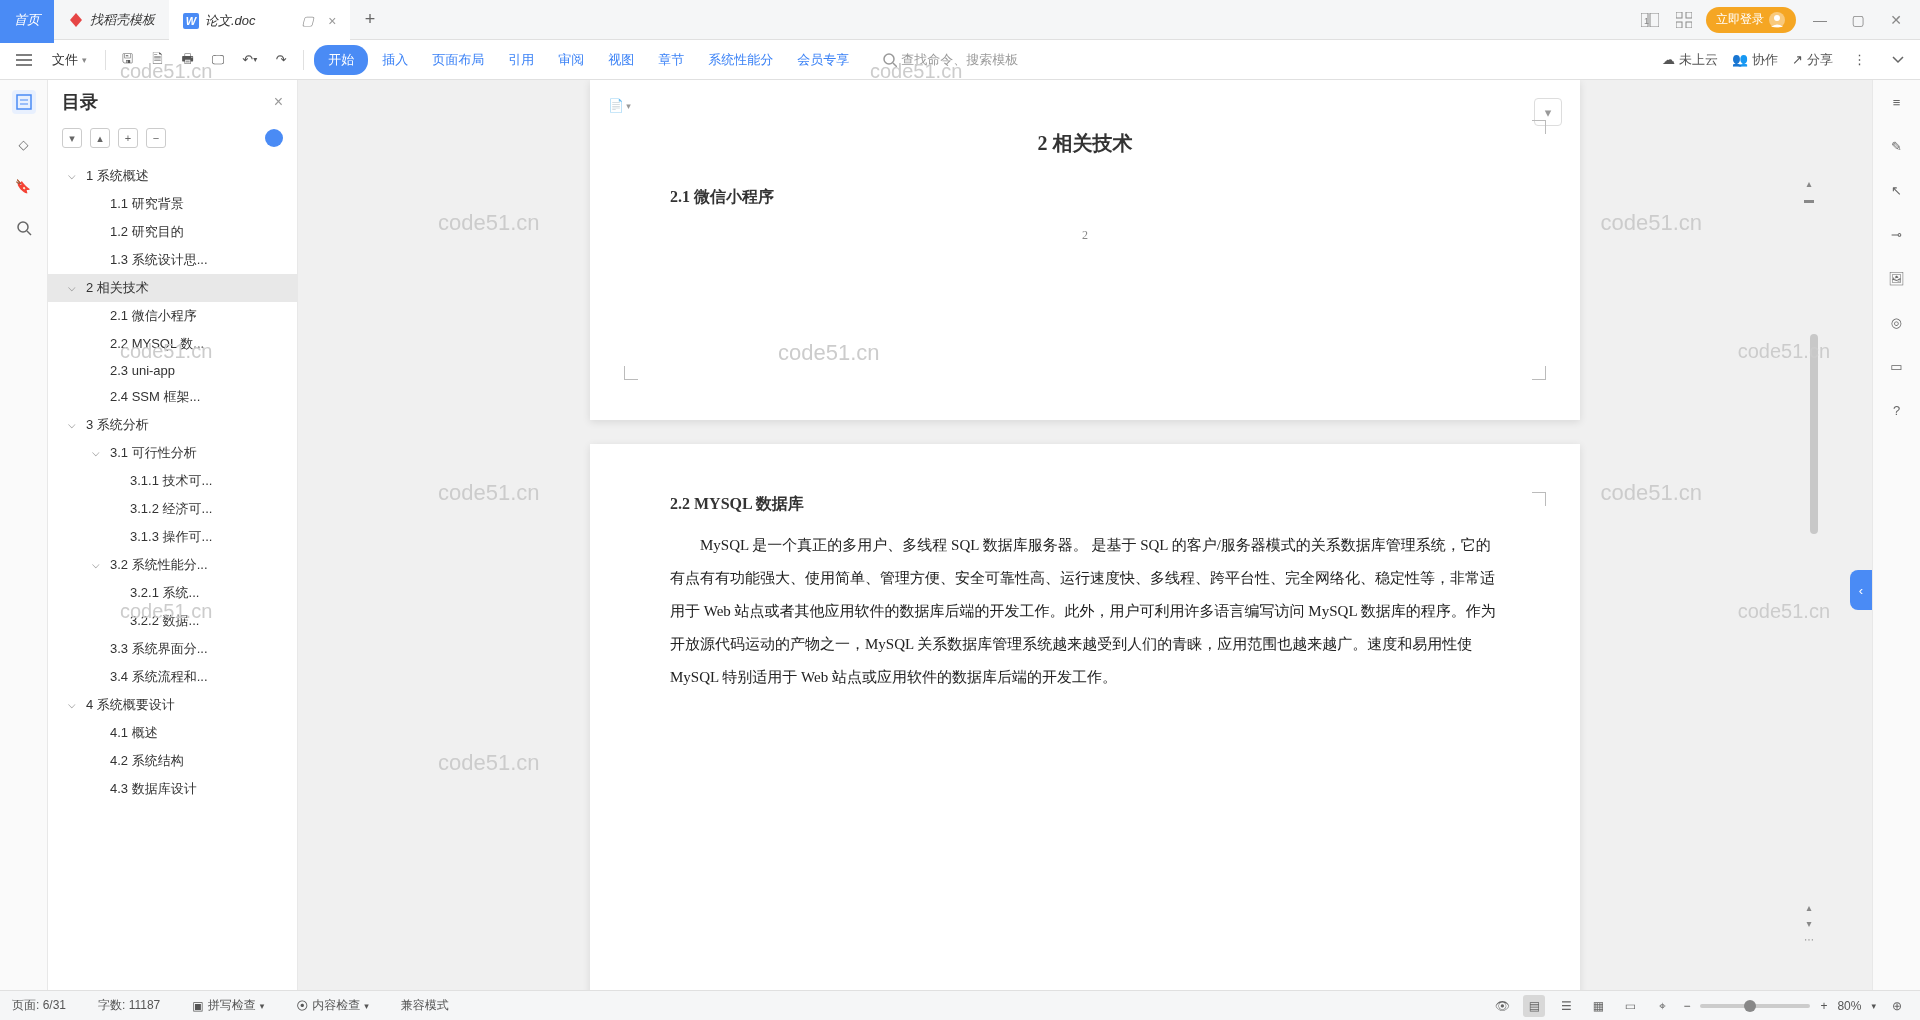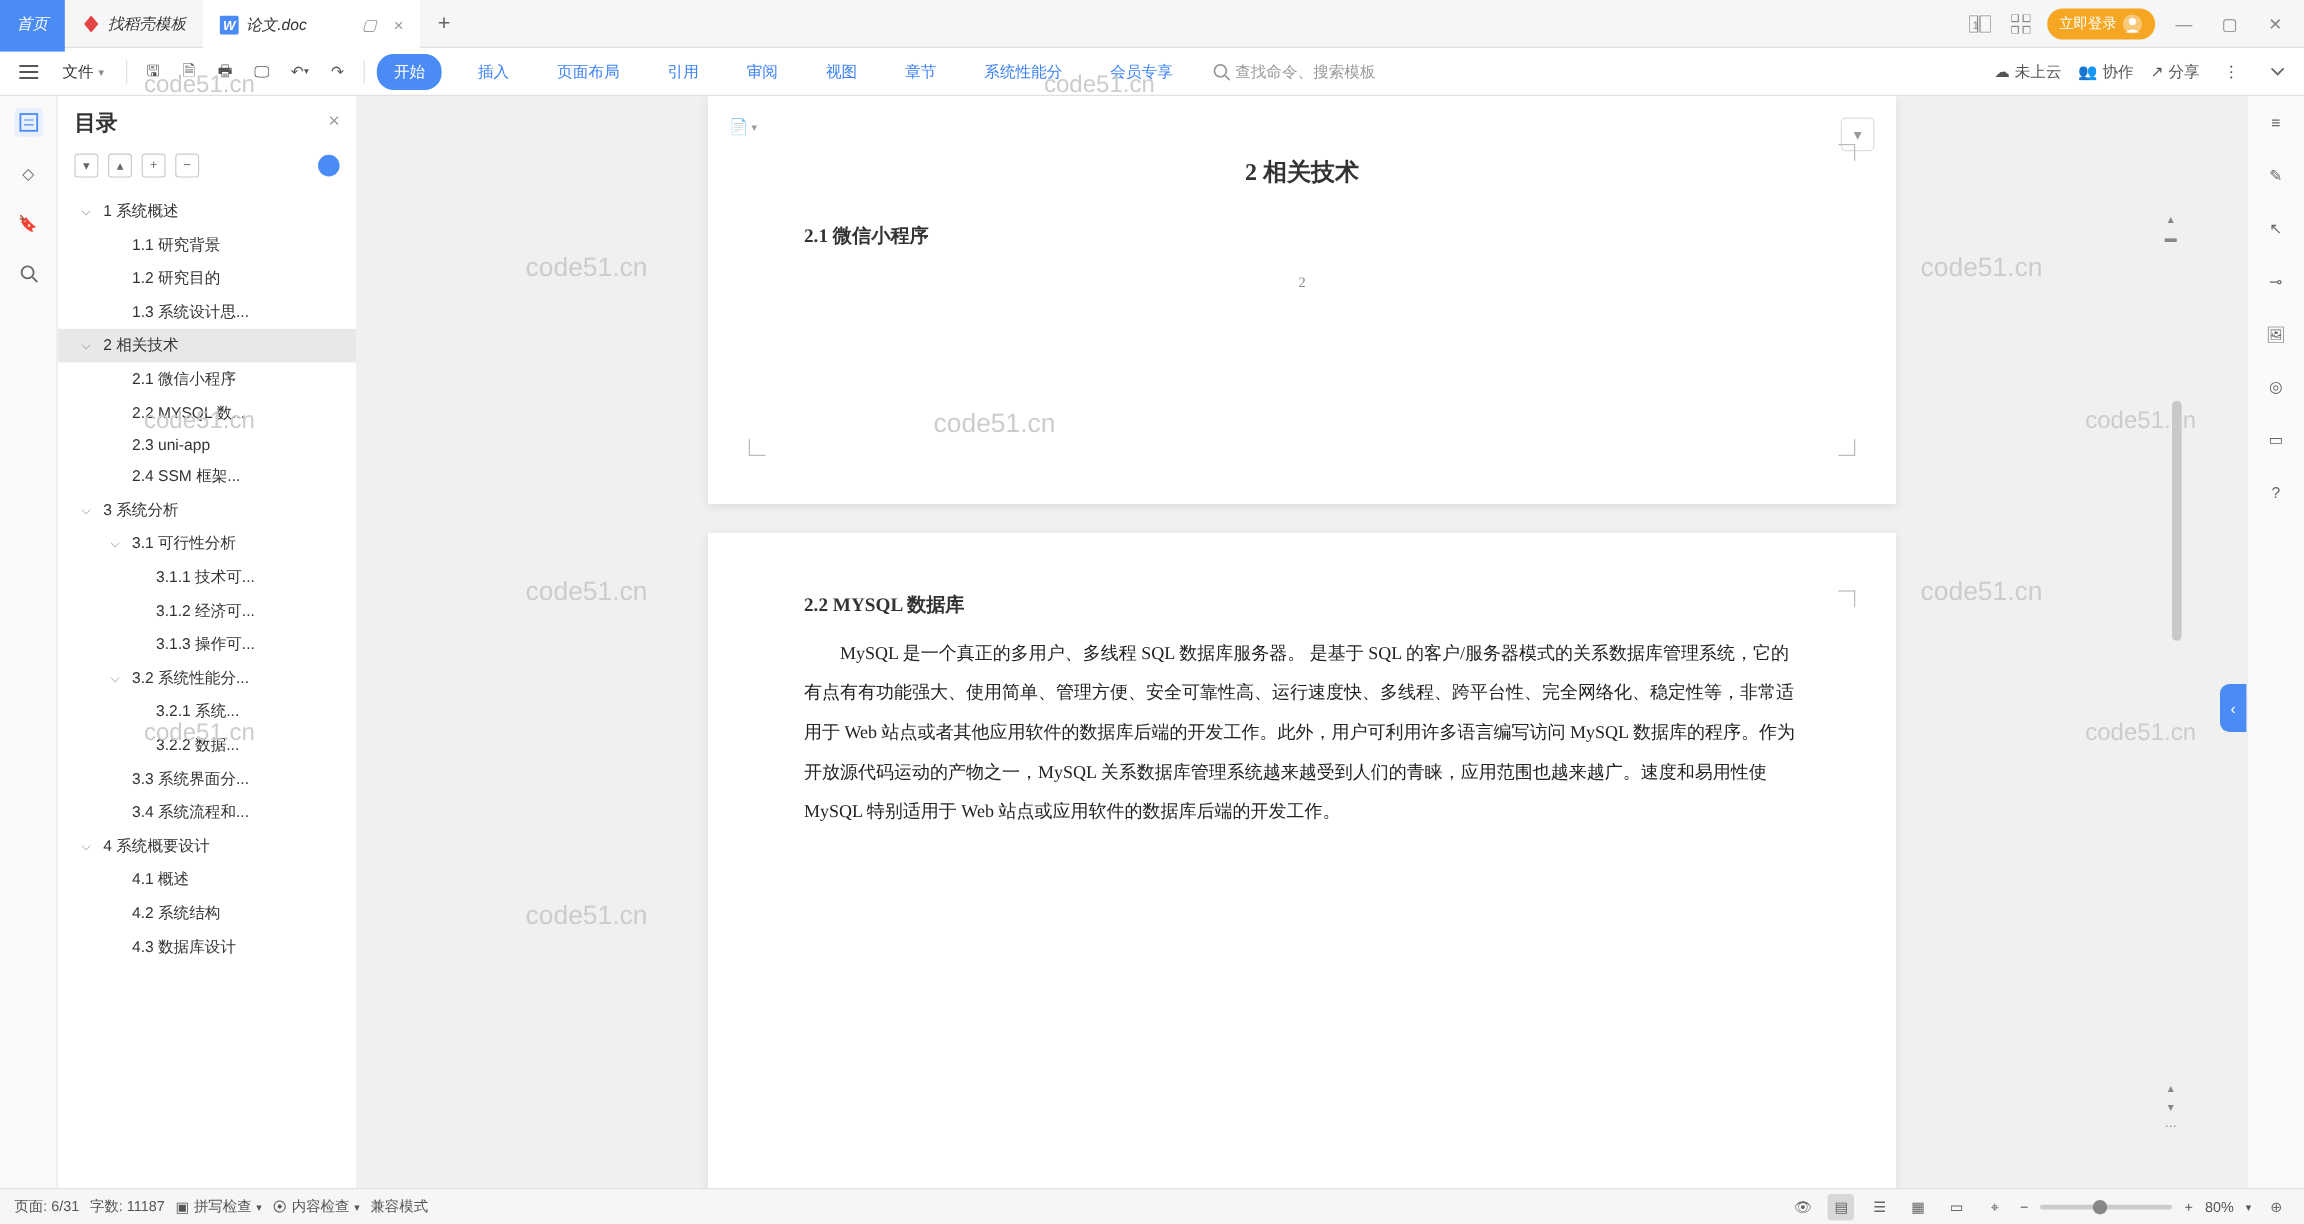--- a/index.html
+++ b/index.html
@@ -12,21 +12,21 @@
 .tab-close { color:#999; margin-left:8px; font-size:14px; }
 .tab-add { width:40px; text-align:center; color:#666; font-size:18px; }
 .titlebar-right { margin-left:auto; display:flex; align-items:center; gap:10px; padding-right:10px; }
 .tbr-icon { width:24px; height:24px; display:flex; align-items:center; justify-content:center; color:#666; }
 .login-btn { background:#f5a623; color:#fff; border-radius:14px; padding:4px 10px; font-size:12px; display:flex; align-items:center; gap:4px; }
 .win-btn { width:28px; text-align:center; color:#888; font-size:14px; }
 .toolbar { height:40px; display:flex; align-items:center; padding:0 10px; gap:6px; border-bottom:1px solid #e0e0e0; }
 .tb-btn { padding:4px 6px; color:#555; display:flex; align-items:center; justify-content:center; min-width:24px; }
 .tb-sep { width:1px; height:20px; background:#e0e0e0; margin:0 4px; }
 .file-btn { display:flex; align-items:center; gap:4px; padding:4px 8px; }
-.menubar { display:flex; align-items:flex-start; gap:20px; }
+.menubar { display:flex; align-items:flex-start; gap:4px; }
 .menu-item { padding:6px 10px; color:#3b82f6; border-radius:4px; }
 .menu-item.active { background:#4a8bf5; color:#fff; border-radius:14px; padding:6px 14px; }
 .search-box { display:flex; align-items:center; gap:4px; color:#999; padding:4px 8px; margin-left:10px; }
 .toolbar-right { margin-left:auto; display:flex; align-items:center; gap:14px; color:#555; font-size:13px; }
 .tr-item { display:flex; align-items:center; gap:4px; }
 .main { display:flex; height:calc(100% - 110px); }
 .leftbar { width:48px; background:#fafafa; border-right:1px solid #e8e8e8; display:flex; flex-direction:column; align-items:center; padding-top:10px; gap:18px; }
 .lb-icon { width:24px; height:24px; display:flex; align-items:center; justify-content:center; color:#666; }
 .lb-icon.active { color:#4a8bf5; background:#e8f0fe; border-radius:4px; padding:2px; }
 .sidebar { width:250px; border-right:1px solid #e8e8e8; display:flex; flex-direction:column; }
@@ -61,21 +61,21 @@
 .wm-grey { position:absolute; color:#ccc; font-size:22px; pointer-events:none; }
 .rightbar { width:48px; background:#fafafa; border-left:1px solid #e8e8e8; display:flex; flex-direction:column; align-items:center; padding-top:10px; gap:20px; }
 .rb-icon { width:24px; height:24px; display:flex; align-items:center; justify-content:center; color:#666; }
 .blue-tab { position:absolute; right:48px; top:570px; width:22px; height:40px; background:#4a8bf5; border-radius:8px 0 0 8px; display:flex; align-items:center; justify-content:center; color:#fff; }
 .vscroll { position:absolute; right:52px; top:84px; width:12px; bottom:34px; }
 .vthumb { position:absolute; right:2px; top:170px; width:8px; height:200px; background:#c8c8c8; border-radius:4px; }
 .ruler-ctrl { position:absolute; right:54px; display:flex; flex-direction:column; gap:2px; }
 .ruler-ctrl.top { top:96px; }
 .ruler-ctrl.bot { bottom:44px; }
 .rc-btn { width:18px; height:14px; display:flex; align-items:center; justify-content:center; color:#888; font-size:10px; }
-.statusbar { position:absolute; bottom:0; left:0; right:0; height:30px; background:#f5f6f7; border-top:1px solid #e0e0e0; display:flex; padding:0 12px; font-size:12px; color:#555; gap:9px; }
+.statusbar { position:absolute; bottom:0; left:0; right:0; height:30px; background:#f5f6f7; border-top:1px solid #e0e0e0; display:flex; padding:0 12px; font-size:12px; color:#555; gap:32px; }
 .sb-item { display:flex; align-items:center; gap:4px; }
 .sb-right { margin-left:auto; display:flex; align-items:center; gap:10px; }
 .view-btn { width:22px; height:22px; display:flex; align-items:center; justify-content:center; color:#666; }
 .view-btn.active { background:#d8d8d8; border-radius:3px; }
 .zoom-slider { width:110px; height:4px; background:#ccc; position:relative; border-radius:2px; }
 .zoom-knob { position:absolute; left:44px; top:-4px; width:12px; height:12px; background:#888; border-radius:50%; }
 svg { display:block; }
 </style>
 </head>
 <body>

